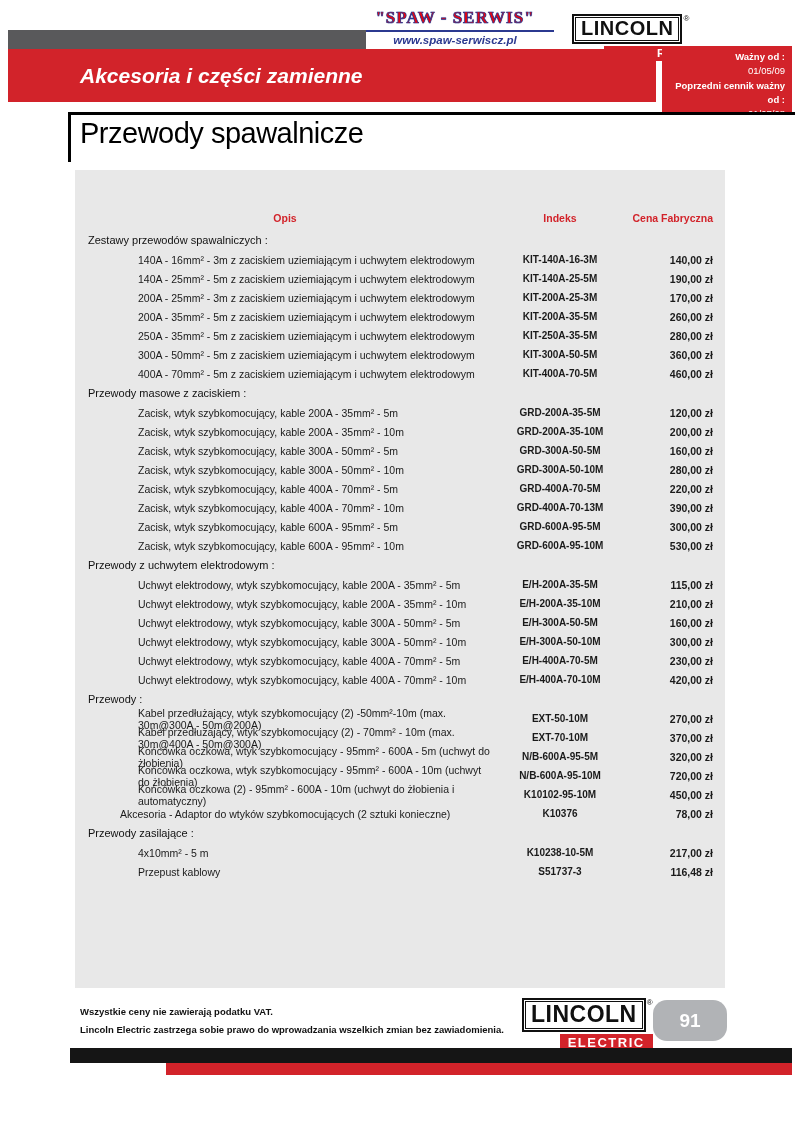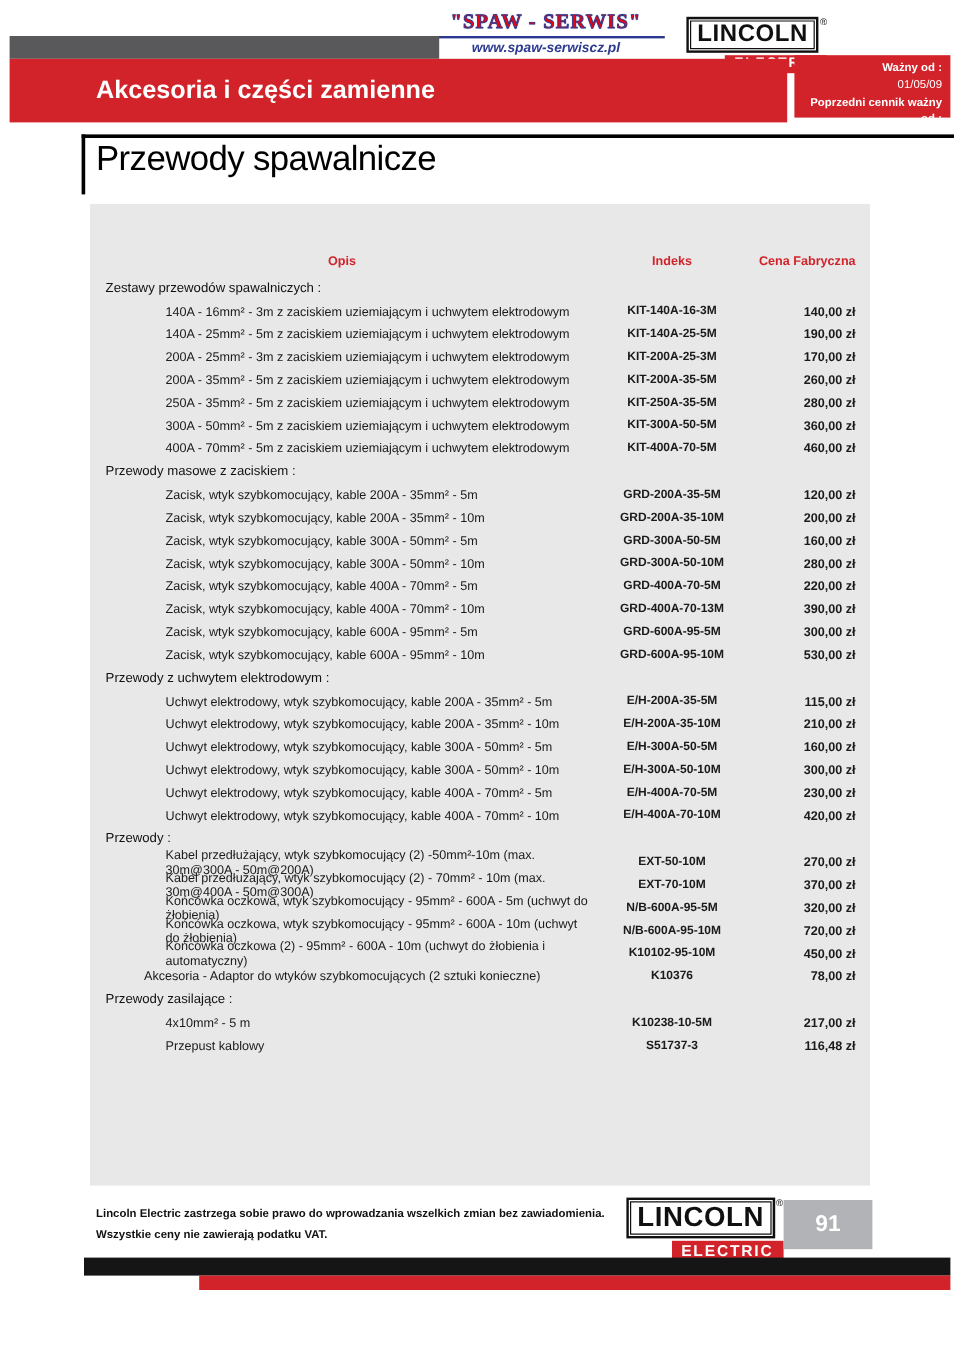--- a/index.html
+++ b/index.html
@@ -28,22 +28,22 @@
   .lincoln-top .l-box{font-size:20px;}
   .lincoln-top .e-strip{font-size:11.5px;}
   .lincoln-bottom{position:absolute;left:506px;top:998px;}
   .lincoln-bottom .l-box{font-size:23px;}
   .lincoln-bottom .e-strip{font-size:13px;}
 
   
   .gray-bar{position:absolute;left:8px;top:30px;width:358px;height:19px;background:#59595b;}
   .red-banner{position:absolute;left:8px;top:49px;width:648px;height:53px;background:#d2232a;
               display:flex;align-items:center;padding-left:72px;box-sizing:border-box;}
-  .red-banner .banner-title{color:#fff;font-size:21px;font-weight:bold;margin:0;}
-  .validity{position:absolute;right:8px;top:46px;width:130px;height:52px;background:#d2232a;
+  .red-banner .banner-title{color:#fff;font-size:21px;font-weight:bold;margin:0;font-style:italic;}
+  .validity{position:absolute;right:8px;top:46px;width:130px;height:66px;background:#d2232a;
             color:#fff;text-align:right;padding:4px 7px;box-sizing:border-box;
             font-size:9.5px;line-height:1.5;}
   .validity .b{font-weight:bold;}
 
   
   .title-frame{position:absolute;left:68px;top:112px;width:724px;height:47px;
                border-top:3px solid #000;border-left:3px solid #000;}
   .doc-title{position:absolute;left:80px;top:117px;font-size:29px;color:#000;
              letter-spacing:-0.5px;}
 
@@ -63,21 +63,21 @@
   .trow.flush .c-desc{padding-left:13px;}
   .trow .c-index{font-weight:bold;font-size:10px;}
   .trow .c-price{font-weight:bold;font-size:10.5px;}
   .trow .b{font-weight:normal;}
 
   
   .footer-notes{position:absolute;left:80px;top:1003px;font-size:9.5px;font-weight:bold;
                 color:#111;line-height:1.85;}
   .page-num{position:absolute;left:653px;top:1000px;width:74px;height:41px;background:#b1b3b6;
             color:#fff;font-size:19px;font-weight:bold;display:flex;align-items:center;
-            justify-content:center;}
+            justify-content:center;border-radius:14px;}
   .bar-black{position:absolute;left:70px;top:1048px;width:722px;height:15px;background:#151515;}
   .bar-red{position:absolute;left:166px;top:1063px;width:626px;height:12px;background:#d2232a;}
 </style>
 </head>
 <body>
 
 <div class="page">
 
   <div class="spaw">
     <div class="spaw-text">"SPAW - SERWIS"</div>
@@ -262,22 +262,22 @@
         </div>
         <div class="trow">
           <div class="c-desc">Przepust kablowy</div>
           <div class="c-index">S51737-3</div>
           <div class="c-price">116,48 zł</div>
         </div>
       </div>
   </div>
 
   <div class="footer-notes">
+    <div>Wszystkie ceny nie zawierają podatku VAT.</div>
     <div>Lincoln Electric zastrzega sobie prawo do wprowadzania wszelkich zmian bez zawiadomienia.</div>
-    <div>Wszystkie ceny nie zawierają podatku VAT.</div>
   </div>
 
   <div class="lincoln lincoln-bottom">
     <div class="l-row">
       <div class="l-box">LINCOLN</div>
       <span class="l-reg">®</span>
     </div>
     <div class="e-strip">ELECTRIC</div>
   </div>
 

